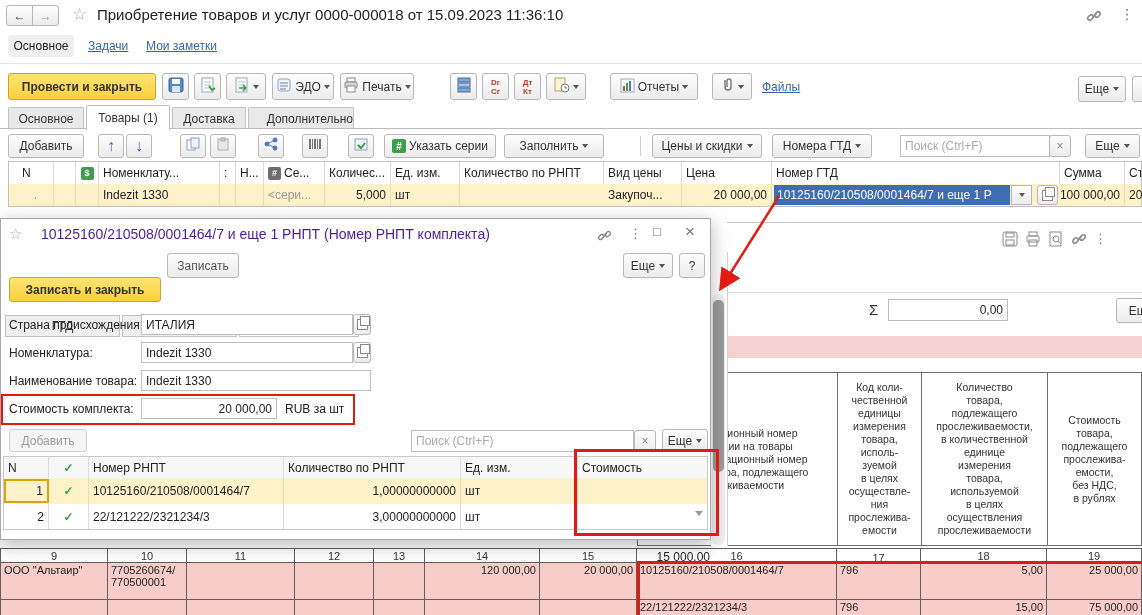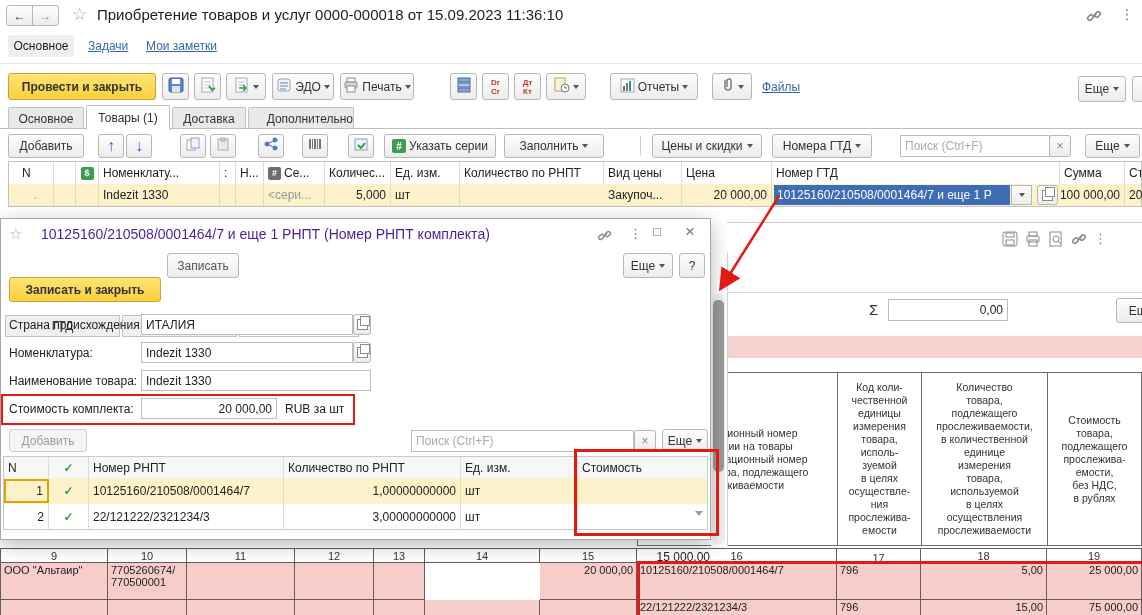--- a/index.html
+++ b/index.html
@@ -457,20 +457,21 @@
   <div class="ptcell num" style="left:1047px;top:548px;width:95px;height:15px;">
       <span>19</span>
     </div>
 
   <div class="ptcell pink" style="left:0;top:563px;width:108px;height:37px;border-left:1px solid #5f5f5f;"><span>ООО "Альтаир"</span></div>
   <div class="ptcell pink pre" style="left:108px;top:563px;width:79px;height:37px;line-height:12px;"><span class="pre">7705260674/
 770500001</span></div>
   <div class="ptcell pink" style="left:187px;top:563px;width:108px;height:37px;"></div>
   <div class="ptcell pink" style="left:295px;top:563px;width:79px;height:37px;"></div>
   <div class="ptcell pink" style="left:374px;top:563px;width:51px;height:37px;"></div>
+  <div class="ptcell pink r" style="left:425px;top:563px;width:115px;height:37px;"><span>120 000,00</span></div>
   <div class="ptcell pink r" style="left:540px;top:563px;width:97px;height:37px;"><span>20 000,00</span></div>
   <div class="ptcell pink" style="left:637px;top:563px;width:200px;height:37px;"><span>10125160/210508/0001464/7</span></div>
   <div class="ptcell pink" style="left:837px;top:563px;width:84px;height:37px;"><span>796</span></div>
   <div class="ptcell pink r" style="left:921px;top:563px;width:126px;height:37px;"><span>5,00</span></div>
   <div class="ptcell pink r" style="left:1047px;top:563px;width:95px;height:37px;"><span>25 000,00</span></div>
 
   <div class="ptcell pink" style="left:0;top:600px;width:108px;height:37px;border-left:1px solid #5f5f5f;"></div>
   <div class="ptcell pink" style="left:108px;top:600px;width:79px;height:37px;"></div>
   <div class="ptcell pink" style="left:187px;top:600px;width:108px;height:37px;"></div>
   <div class="ptcell pink" style="left:295px;top:600px;width:79px;height:37px;"></div>

